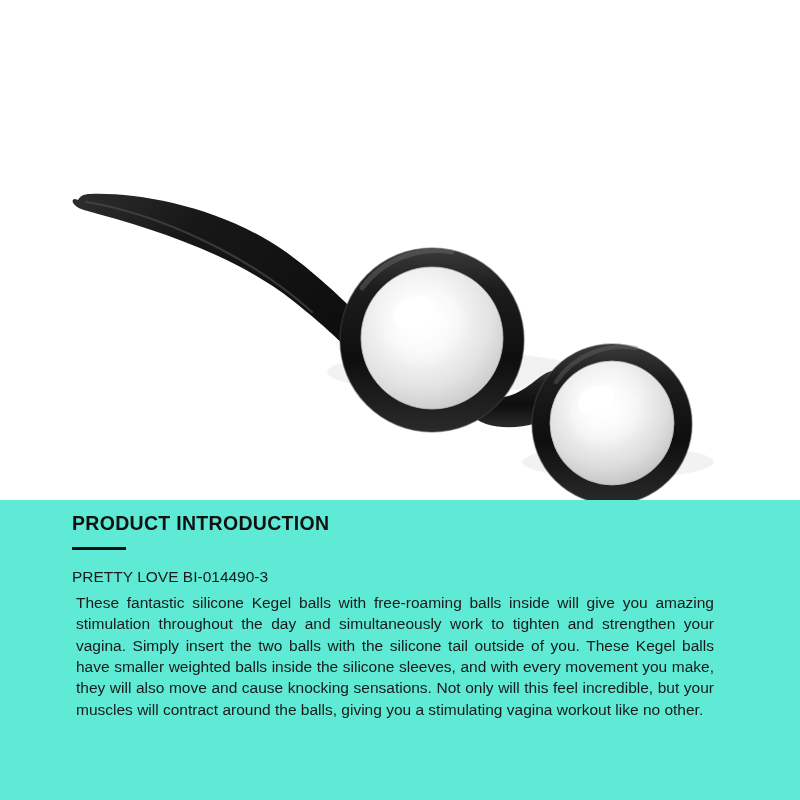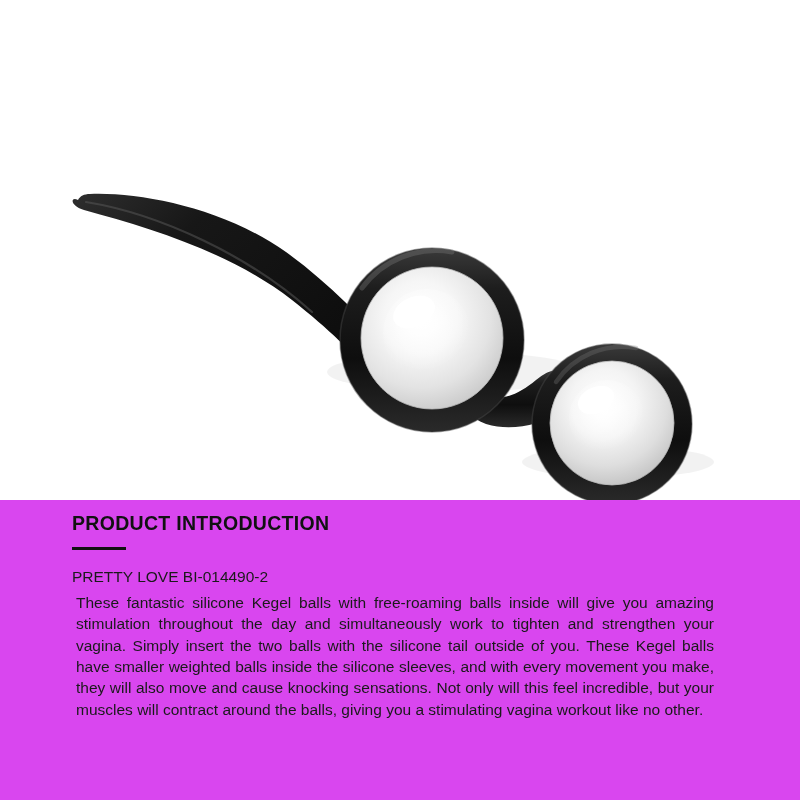--- a/index.html
+++ b/index.html
@@ -12,21 +12,21 @@
     height: 800px;
     font-family: "Liberation Sans", sans-serif;
     color: #1a1a1a;
     overflow: hidden;
     position: relative;
   }
   .page {
     position: relative;
     width: 800px;
     height: 800px;
-    background: #d946ef;
+    background: #5eead4;
   }
   
   .product-figure {
     position: relative;
     width: 800px;
     height: 500px;
     background: #ffffff;
   }
   .product-figure svg {
     display: block;
@@ -148,17 +148,17 @@
         <circle cx="607" cy="418" r="38" fill="url(#innerGlow1)"></circle>
         <ellipse cx="596" cy="400" rx="19" ry="13" fill="#ffffff" opacity="0.9" transform="rotate(-25 596 400)"></ellipse>
         <path d="M556 382 A 80 80 0 0 1 636 348" fill="none" stroke="#7d7d7d" stroke-width="4.5" stroke-linecap="round" opacity="0.3"></path>
       </g>
     </svg>
   </div>
 
   <div class="content">
     <h1 class="section-title">PRODUCT INTRODUCTION</h1>
     <div class="rule"></div>
-    <p class="model">PRETTY LOVE BI-014490-2</p>
+    <p class="model">PRETTY LOVE BI-014490-3</p>
     <p class="description">These fantastic silicone Kegel balls with free-roaming balls inside will give you amazing stimulation throughout the day and simultaneously work to tighten and strengthen your vagina. Simply insert the two balls with the silicone tail outside of you. These Kegel balls have smaller weighted balls inside the silicone sleeves, and with every movement you make, they will also move and cause knocking sensations. Not only will this feel incredible, but your muscles will contract around the balls, giving you a stimulating vagina workout like no other.</p>
   </div>
 
 </div>
 
 </body></html>

